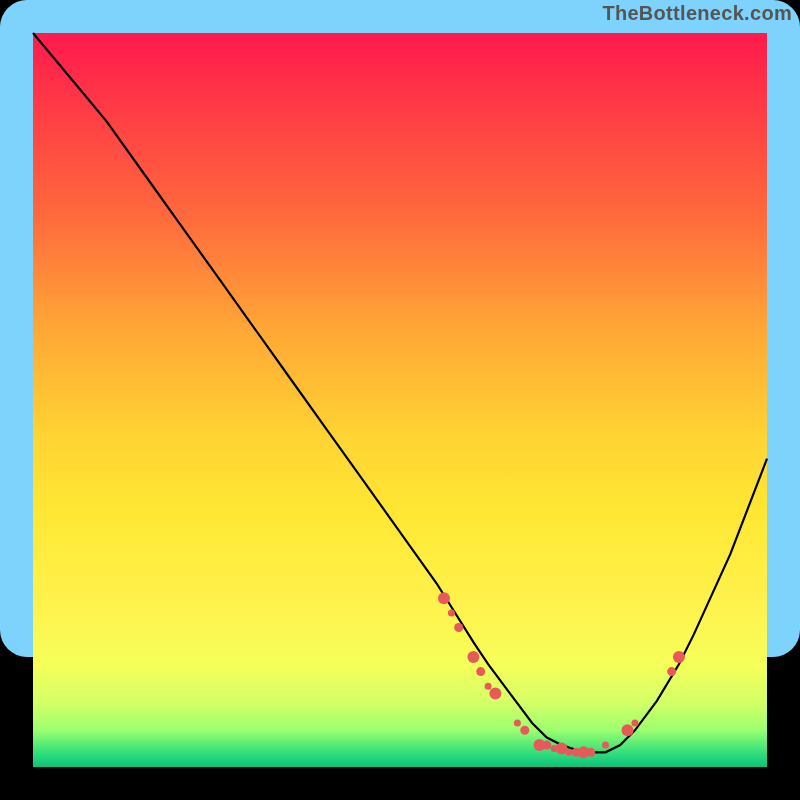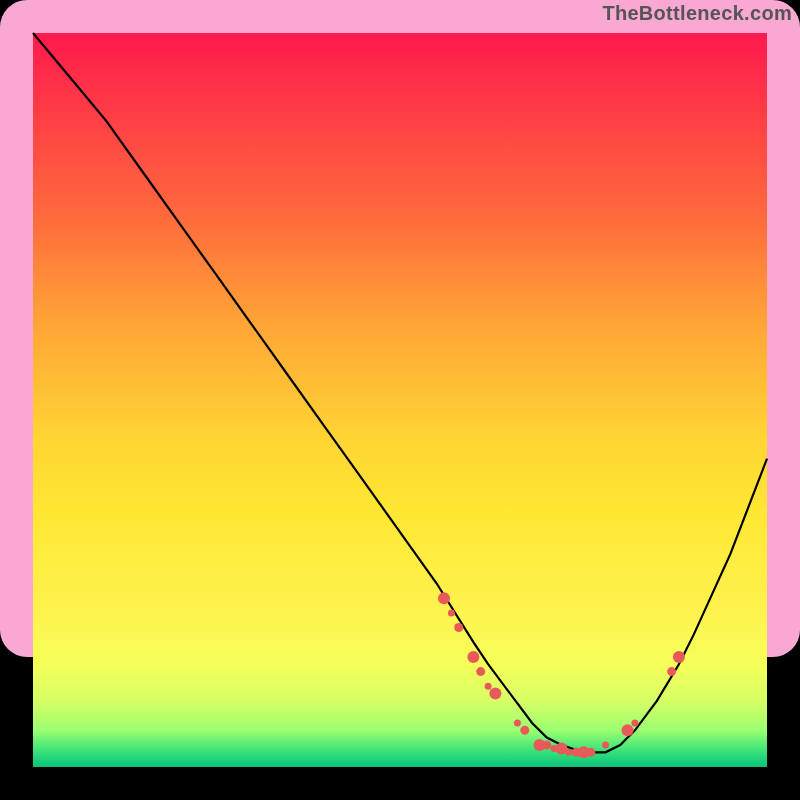--- a/index.html
+++ b/index.html
@@ -8,21 +8,21 @@
     width: 800px;
     height: 800px;
     background: #000;
     font-family: Arial, Helvetica, sans-serif;
     overflow: hidden;
   }
   .frame {
     position: relative;
     width: 800px;
     height: 657px;
-    background: #f9a8d4;
+    background: #7dd3fc;
     border-radius: 27px;
   }
   .watermark {
     position: absolute;
     top: 2px;
     right: 8px;
     color: #555;
     font-size: 20px;
     font-weight: 600;
     letter-spacing: 0.3px;

